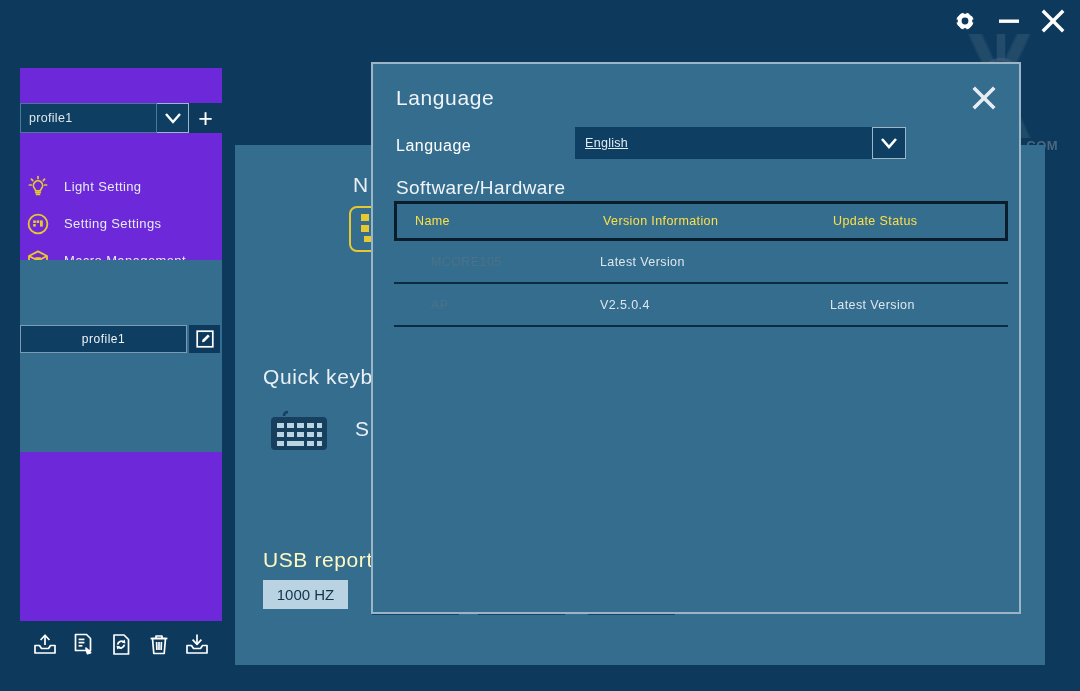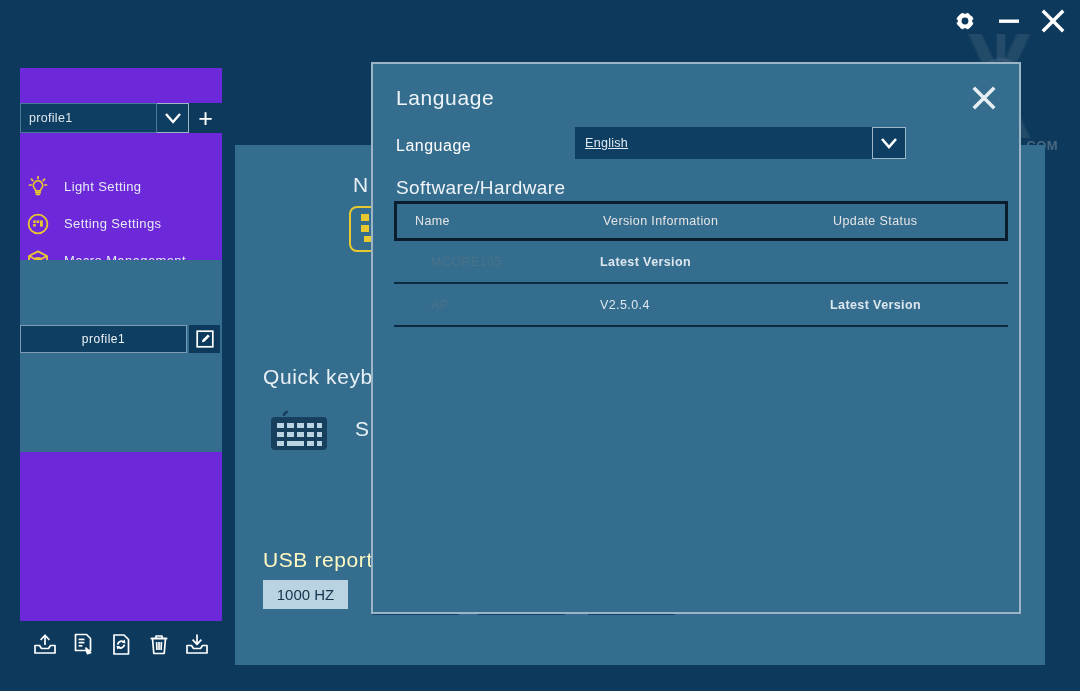--- a/index.html
+++ b/index.html
@@ -137,32 +137,32 @@
   .dlg-lang-caret {
     width: 34px; background: #0e3f63; border: 1px solid #9fb6c6;
     display: flex; align-items: center; justify-content: center; cursor: pointer;
   }
   .dlg-sw-label { position: absolute; left: 23px; top: 113px; color: #eef4f8; font-size: 19px; letter-spacing: .4px; }
   .tbl { position: absolute; left: 21px; top: 137px; width: 614px; }
   .tbl-head {
     height: 40px; border: 3px solid #091d2d;
     display: flex; align-items: center; background: #356d8e;
   }
-  .th { color: #e5e5e5; font-size: 12.5px; letter-spacing: .4px; }
+  .th { color: #fde047; font-size: 12.5px; letter-spacing: .4px; }
   .th.c1 { width: 206px; padding-left: 18px; }
   .th.c2 { width: 230px; }
   .th.c3 { flex: 1; }
   .tbl-row {
     height: 43px; display: flex; align-items: center;
     border-bottom: 2px solid #0c2b41;
   }
   .td { font-size: 12.5px; letter-spacing: .4px; color: #dde7ee; }
   .td.c1 { width: 206px; padding-left: 37px; color: #4a7288; }
   .td.c2 { width: 230px; }
-  .td.c3 { flex: 1; font-weight: bold; }
+  .td.c3 { flex: 1; }
 </style>
 </head>
 <body>
 
 <div id="app">
 
   <div class="watermark">
     <div class="wm-emblem"></div>
     <div class="wm-text">VMODTECH.COM</div>
   </div>

